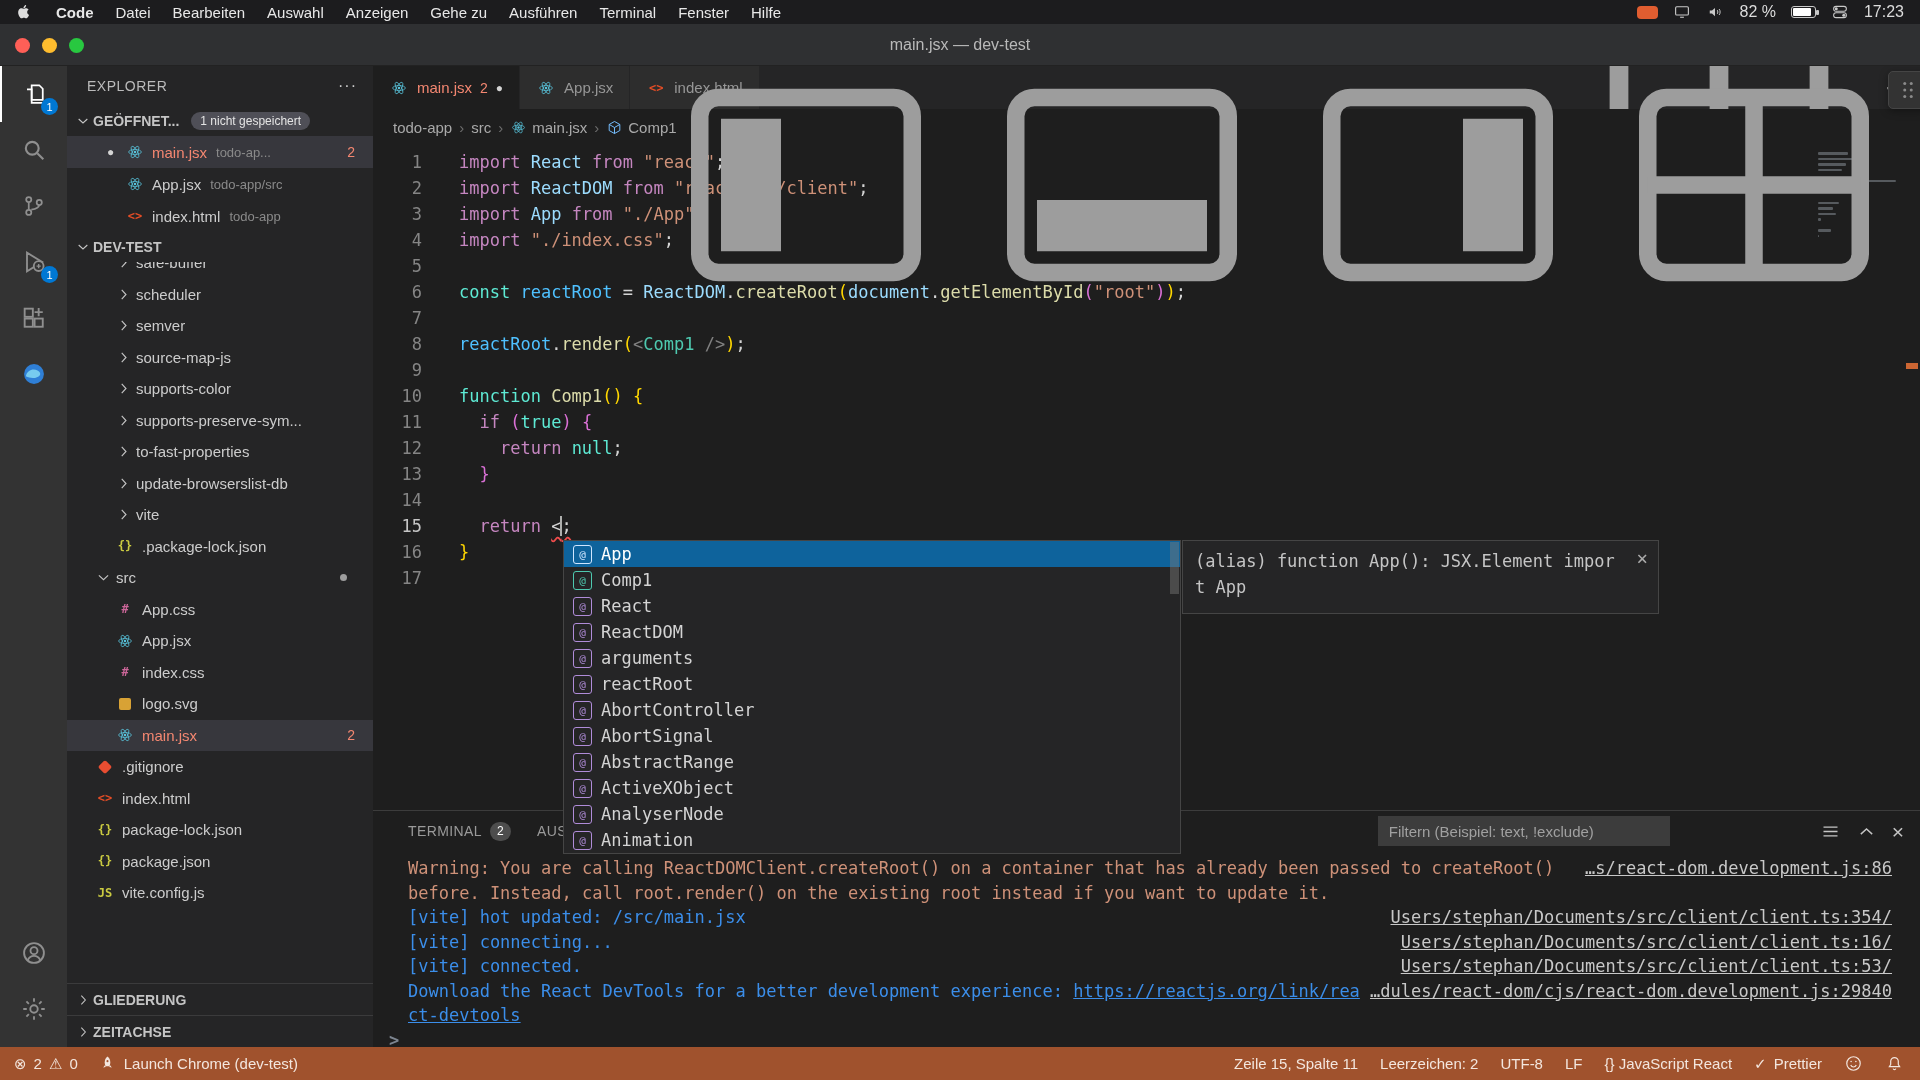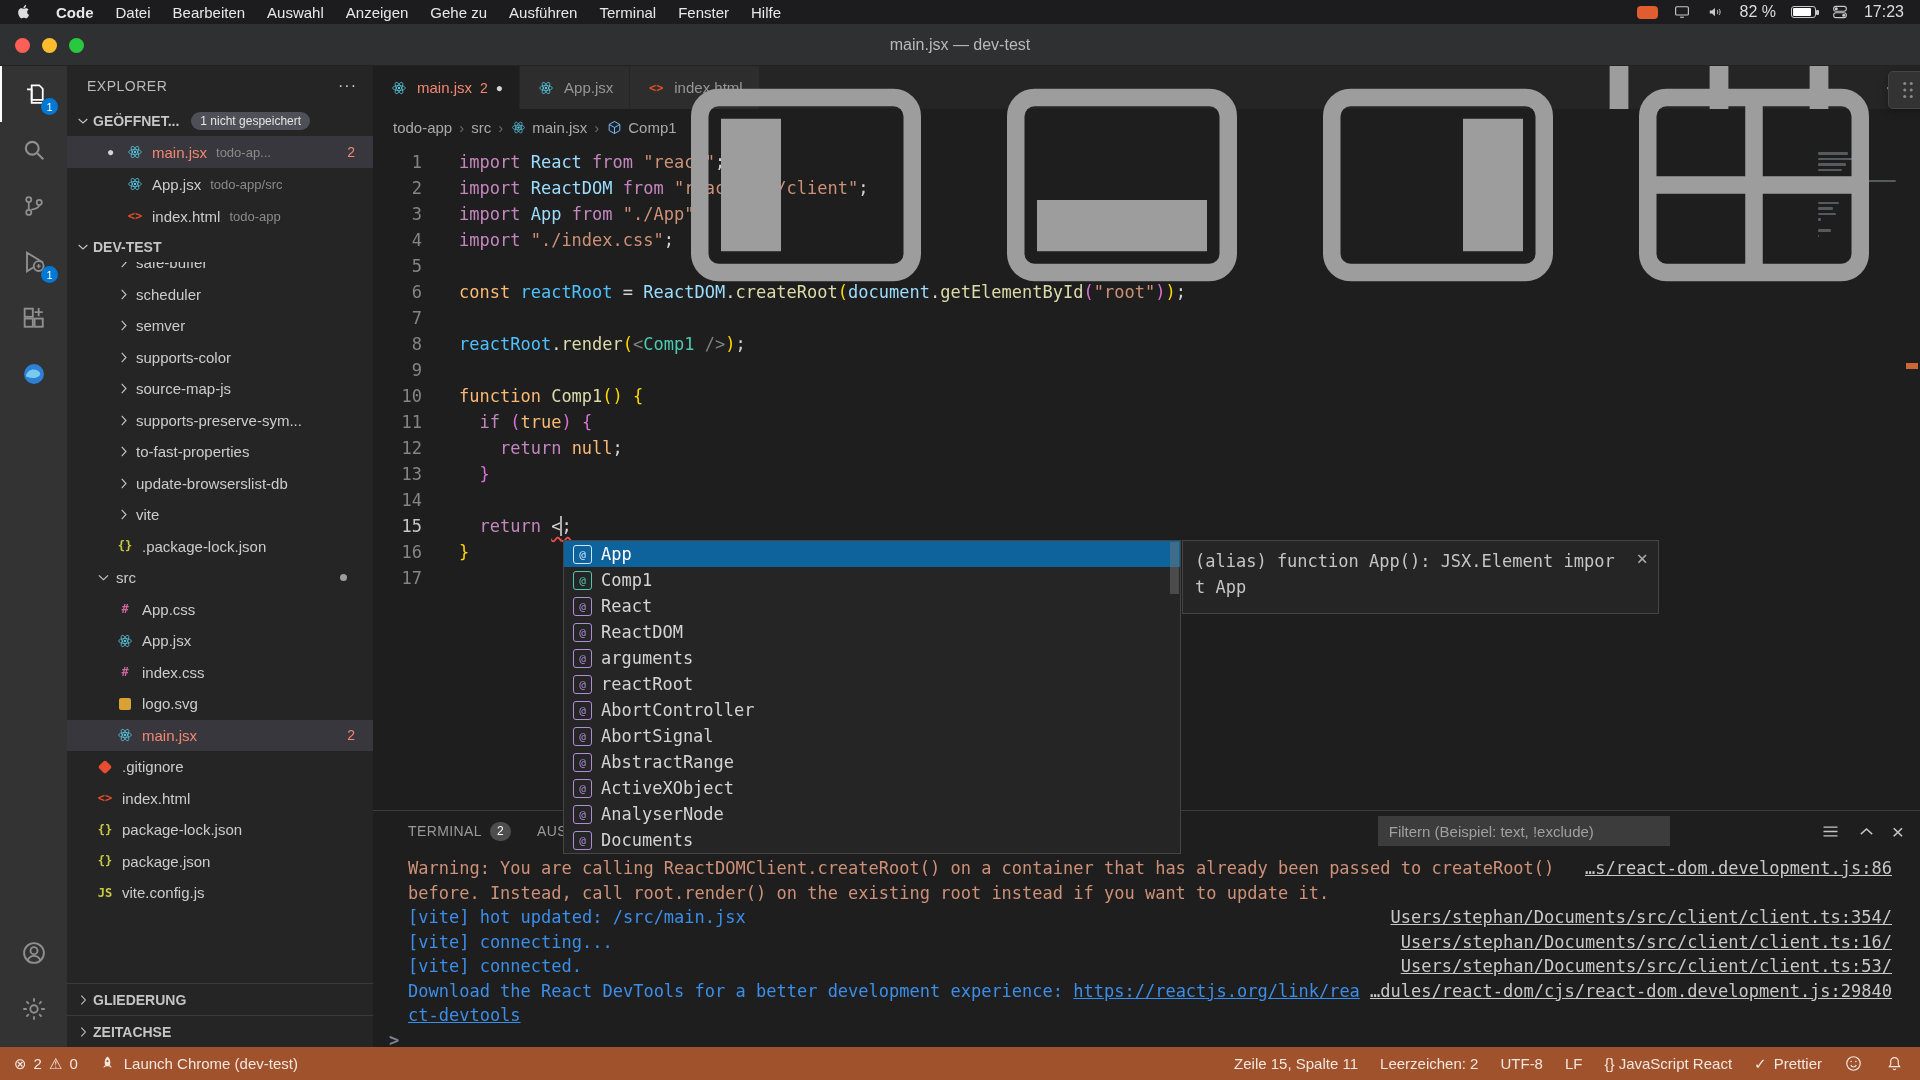--- a/index.html
+++ b/index.html
@@ -94,21 +94,21 @@
   .crumb .icon{width:17px;height:17px}
   .crumb-sep{color:#6e6e6e}
 
   
   #code-area{flex:1;position:relative;overflow:hidden;background:#1e1e1e}
   #code-lines{padding-top:4px;font-family:"DejaVu Sans Mono",monospace;font-size:17px;line-height:26px}
   .code-line{display:flex;height:26px;white-space:pre}
   .ln-num{width:49px;text-align:right;color:#858585;flex:none;user-select:none}
   .ln-num.active{color:#c6c6c6}
   .ln-text{padding-left:37px}
-  .tk-kw{color:#c586c0}.tk-kb{color:#fdba74}.tk-vr{color:#9cdcfe}.tk-cv{color:#4fc1ff}
+  .tk-kw{color:#c586c0}.tk-kb{color:#5eead4}.tk-vr{color:#9cdcfe}.tk-cv{color:#4fc1ff}
   .tk-fn{color:#dcdcaa}.tk-st{color:#ce9178}.tk-ty{color:#4ec9b0}.tk-pl{color:#d4d4d4}
   .tk-pu{color:#808080}.tk-b1{color:#ffd700}.tk-b2{color:#da70d6}
   .tk-er{color:#d4d4d4;text-decoration:underline;text-decoration-style:wavy;text-decoration-color:#f14c4c;text-underline-offset:4px}
   .cursor{display:inline-block;width:2px;height:20px;background:#aeafad;vertical-align:text-bottom;margin:0 -1px}
   #minimap{position:absolute;right:16px;top:4px;width:86px}
   .mmbar{height:2.5px;margin:3px 0;background:#565a5e;border-radius:1px}
   #ruler-marker{position:absolute;right:2px;top:218px;width:12px;height:6px;background:#cc6633}
 
   
   #panel{height:237px;flex:none;background:#1e1e1e;display:flex;flex-direction:column;border-top:1px solid #3c3c3c}
@@ -376,27 +376,27 @@
           <div class="trow t1">
             <span class="icon chev"><svg viewBox="0 0 24 24" xmlns="http://www.w3.org/2000/svg" width="100%" height="100%">
                 <path d="M9.5 5.5l6 6.5-6 6.5" fill="none" stroke="currentColor" stroke-width="1.6"></path>
               </svg></span>
             <span class="tname">semver</span>
           </div>
           <div class="trow t1">
             <span class="icon chev"><svg viewBox="0 0 24 24" xmlns="http://www.w3.org/2000/svg" width="100%" height="100%">
                 <path d="M9.5 5.5l6 6.5-6 6.5" fill="none" stroke="currentColor" stroke-width="1.6"></path>
               </svg></span>
+            <span class="tname">source-map-js</span>
+          </div>
+          <div class="trow t1">
+            <span class="icon chev"><svg viewBox="0 0 24 24" xmlns="http://www.w3.org/2000/svg" width="100%" height="100%">
+                <path d="M9.5 5.5l6 6.5-6 6.5" fill="none" stroke="currentColor" stroke-width="1.6"></path>
+              </svg></span>
             <span class="tname">supports-color</span>
-          </div>
-          <div class="trow t1">
-            <span class="icon chev"><svg viewBox="0 0 24 24" xmlns="http://www.w3.org/2000/svg" width="100%" height="100%">
-                <path d="M9.5 5.5l6 6.5-6 6.5" fill="none" stroke="currentColor" stroke-width="1.6"></path>
-              </svg></span>
-            <span class="tname">source-map-js</span>
           </div>
           <div class="trow t1">
             <span class="icon chev"><svg viewBox="0 0 24 24" xmlns="http://www.w3.org/2000/svg" width="100%" height="100%">
                 <path d="M9.5 5.5l6 6.5-6 6.5" fill="none" stroke="currentColor" stroke-width="1.6"></path>
               </svg></span>
             <span class="tname">supports-preserve-sym...</span>
           </div>
           <div class="trow t1">
             <span class="icon chev"><svg viewBox="0 0 24 24" xmlns="http://www.w3.org/2000/svg" width="100%" height="100%">
                 <path d="M9.5 5.5l6 6.5-6 6.5" fill="none" stroke="currentColor" stroke-width="1.6"></path>
@@ -771,21 +771,21 @@
         <div class="srow">
           <span class="sicon" style="color: rgb(176, 140, 217);">@</span>
           <span>ActiveXObject</span>
         </div>
         <div class="srow">
           <span class="sicon" style="color: rgb(176, 140, 217);">@</span>
           <span>AnalyserNode</span>
         </div>
         <div class="srow">
           <span class="sicon" style="color: rgb(176, 140, 217);">@</span>
-          <span>Documents</span>
+          <span>Animation</span>
         </div>
       </div>
     <div class="sscroll"></div>
   </div>
   <div id="suggest-detail">
     <div>(alias) function App(): JSX.Element impor</div>
     <div>t App</div>
     <span id="suggest-close">×</span>
   </div>
 

